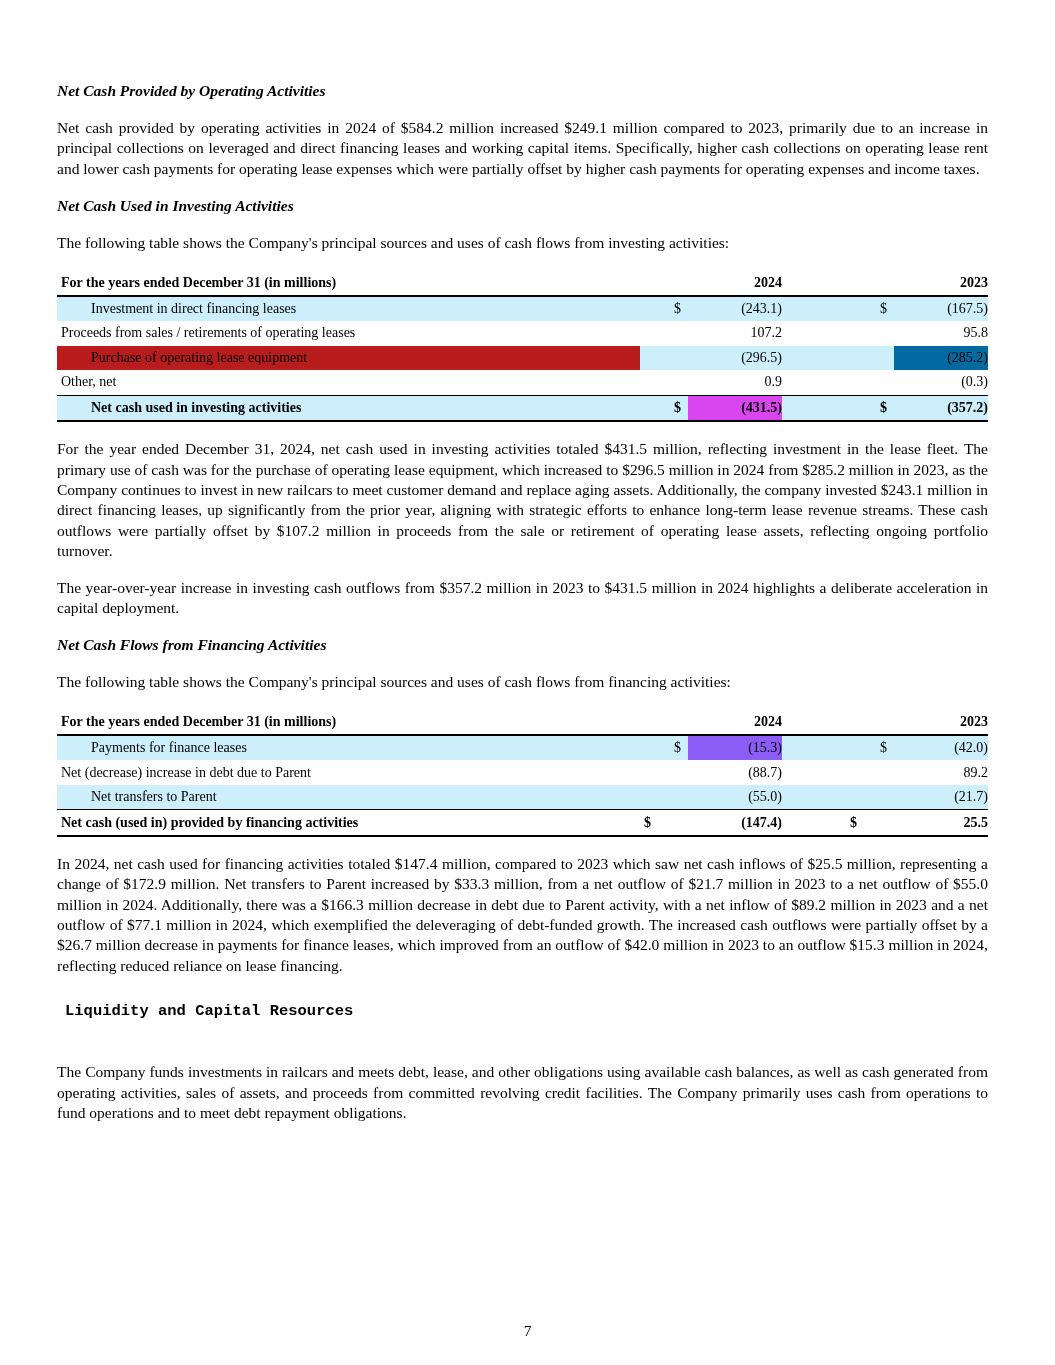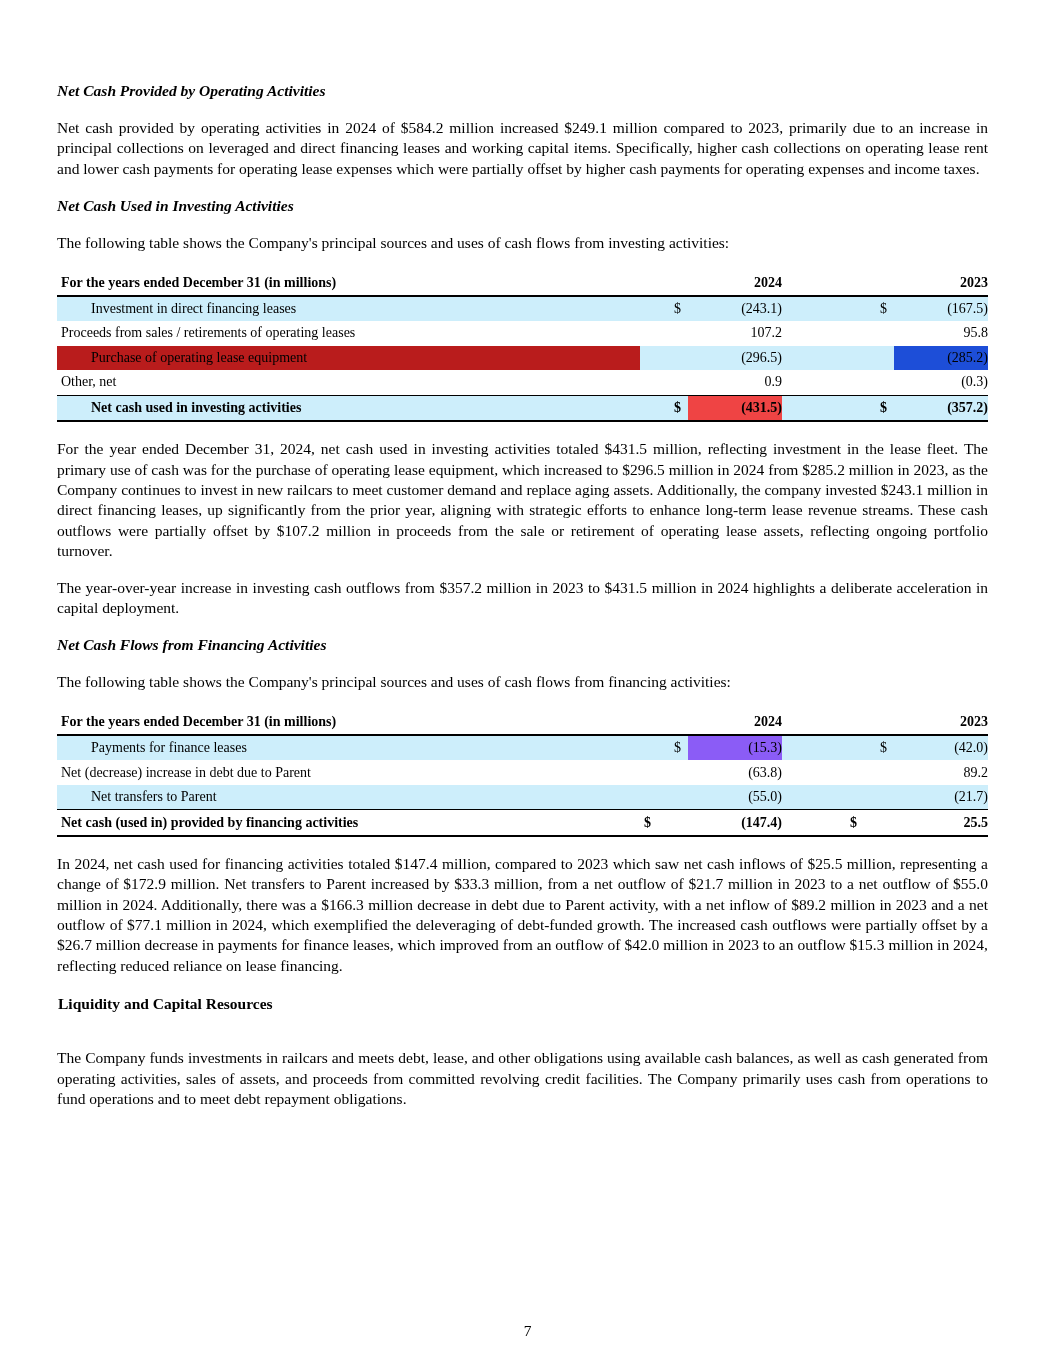--- a/index.html
+++ b/index.html
@@ -2,21 +2,21 @@
 <html><head>
 <meta charset="utf-8">
 <style>
   html, body { margin: 0; padding: 0; background: #ffffff; }
   body {
     width: 1055px; height: 1365px; position: relative; overflow: hidden;
     font-family: "Liberation Serif", serif; color: #000; font-size: 15.5px;
   }
   .page { position: absolute; left: 57px; top: 80px; width: 931px; }
   .h-italic { font-style: italic; font-weight: bold; margin: 0; line-height: 22px; }
-  .h-bold { font-weight: bold; margin: 1px; line-height: 22px; }
+  .h-bold { font-weight: bold; margin: 8px; line-height: 22px; font-family: Liberation Mono, monospace; }
   p.body { margin: 0; text-align: justify; line-height: 20.4px; text-align-last: left; }
   .gap-s { height: 16px; }
   .gap-m { height: 17px; }
   table.fin { width: 931px; border-collapse: collapse; font-size: 14px; }
   table.fin td, table.fin th { padding: 0 0 0 4px; height: 24.5px; line-height: 24px; white-space: nowrap; }
   table.fin th { font-weight: bold; text-align: left; border-bottom: 2px solid #000; height: 22px; }
   table.fin th.num { text-align: right; }
   table.fin tr.hl td { background: #cdeefb; padding-left: 34px; }
   table.fin tr.total td { font-weight: bold; border-top: 1px solid #000; border-bottom: 2px solid #000; }
   td.cur { width: 14px; text-align: left; }
@@ -63,34 +63,34 @@
       <td class="sp"></td>
       <td class="cur"></td>
       <td class="val">95.8</td>
     </tr>
     <tr class="hl">
       <td class="lbl" style="background: #b91c1c;">Purchase of operating lease equipment</td>
       <td class="cur" style="background: rgb(205, 238, 251);"></td>
       <td class="val" style="background: rgb(205, 238, 251);">(296.5)</td>
       <td class="sp" style="background: rgb(205, 238, 251);"></td>
       <td class="cur" style="background: rgb(205, 238, 251);"></td>
-      <td class="val" style="background: #1d4ed8;">(285.2)</td>
+      <td class="val" style="background: #0369a1;">(285.2)</td>
     </tr>
     <tr>
       <td class="lbl">Other, net</td>
       <td class="cur"></td>
       <td class="val">0.9</td>
       <td class="sp"></td>
       <td class="cur"></td>
       <td class="val">(0.3)</td>
     </tr>
     <tr class="hl total">
       <td class="lbl" style="background: rgb(205, 238, 251);">Net cash used in investing activities</td>
       <td class="cur" style="background: rgb(205, 238, 251);">$</td>
-      <td class="val" style="background: #ef4444; text-align: right;">(431.5)</td>
+      <td class="val" style="background: #d946ef; text-align: right;">(431.5)</td>
       <td class="sp" style="background: rgb(205, 238, 251);"></td>
       <td class="cur" style="background: rgb(205, 238, 251);">$</td>
       <td class="val" style="background: rgb(205, 238, 251);">(357.2)</td>
     </tr>
   </tbody>
     </table>
 
   <div class="gap-m"></div>
   <p class="body">For the year ended December 31, 2024, net cash used in investing activities totaled $431.5 million, reflecting investment in the lease fleet. The primary use of cash was for the purchase of operating lease equipment, which increased to $296.5 million in 2024 from $285.2 million in 2023, as the Company continues to invest in new railcars to meet customer demand and replace aging assets. Additionally, the company invested $243.1 million in direct financing leases, up significantly from the prior year, aligning with strategic efforts to enhance long-term lease revenue streams. These cash outflows were partially offset by $107.2 million in proceeds from the sale or retirement of operating lease assets, reflecting ongoing portfolio turnover.</p>
   <div class="gap-s"></div>
@@ -114,21 +114,21 @@
       <td class="lbl" style="background: rgb(205, 238, 251); margin-top: 24px;">Payments for finance leases</td>
       <td class="cur" style="background: rgb(205, 238, 251);">$</td>
       <td class="val" style="background: #8b5cf6;">(15.3)</td>
       <td class="sp" style="background: rgb(205, 238, 251);"></td>
       <td class="cur" style="background: rgb(205, 238, 251);">$</td>
       <td class="val" style="background: rgb(205, 238, 251);">(42.0)</td>
     </tr>
     <tr>
       <td class="lbl">Net (decrease) increase in debt due to Parent</td>
       <td class="cur"></td>
-      <td class="val">(63.8)</td>
+      <td class="val">(88.7)</td>
       <td class="sp"></td>
       <td class="cur"></td>
       <td class="val">89.2</td>
     </tr>
     <tr class="hl">
       <td class="lbl" style="background: rgb(205, 238, 251);">Net transfers to Parent</td>
       <td class="cur" style="background: rgb(205, 238, 251);"></td>
       <td class="val" style="background: rgb(205, 238, 251);">(55.0)</td>
       <td class="sp" style="background: rgb(205, 238, 251);"></td>
       <td class="cur" style="background: rgb(205, 238, 251);"></td>

